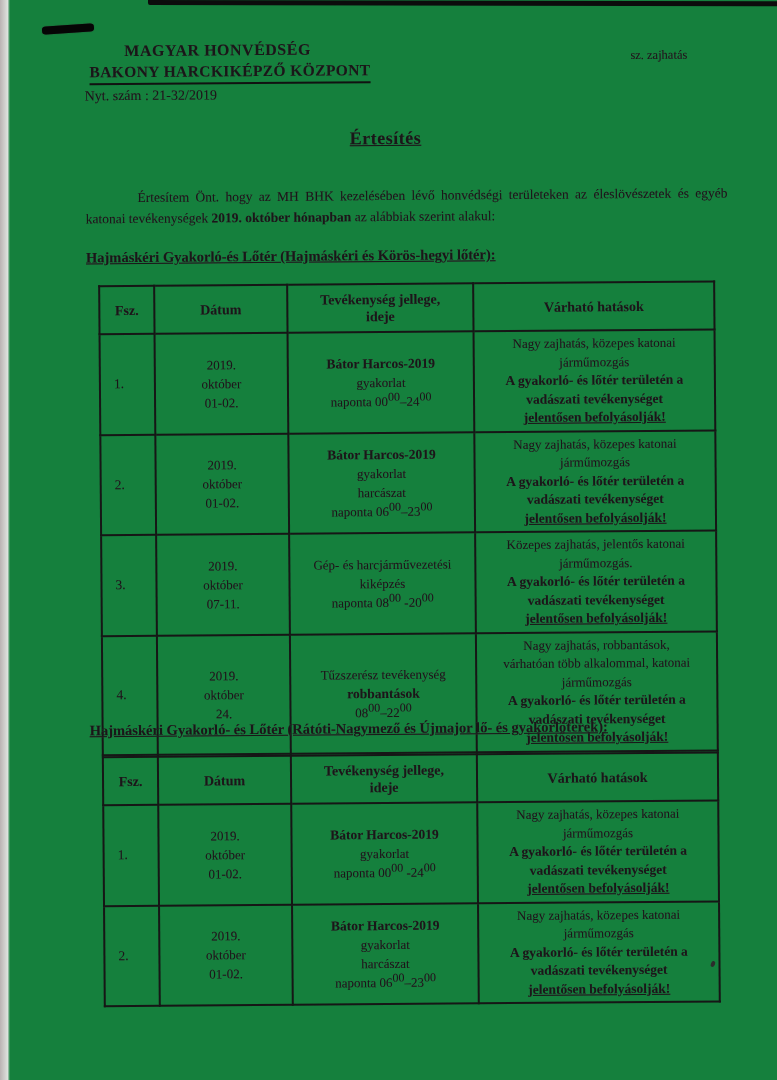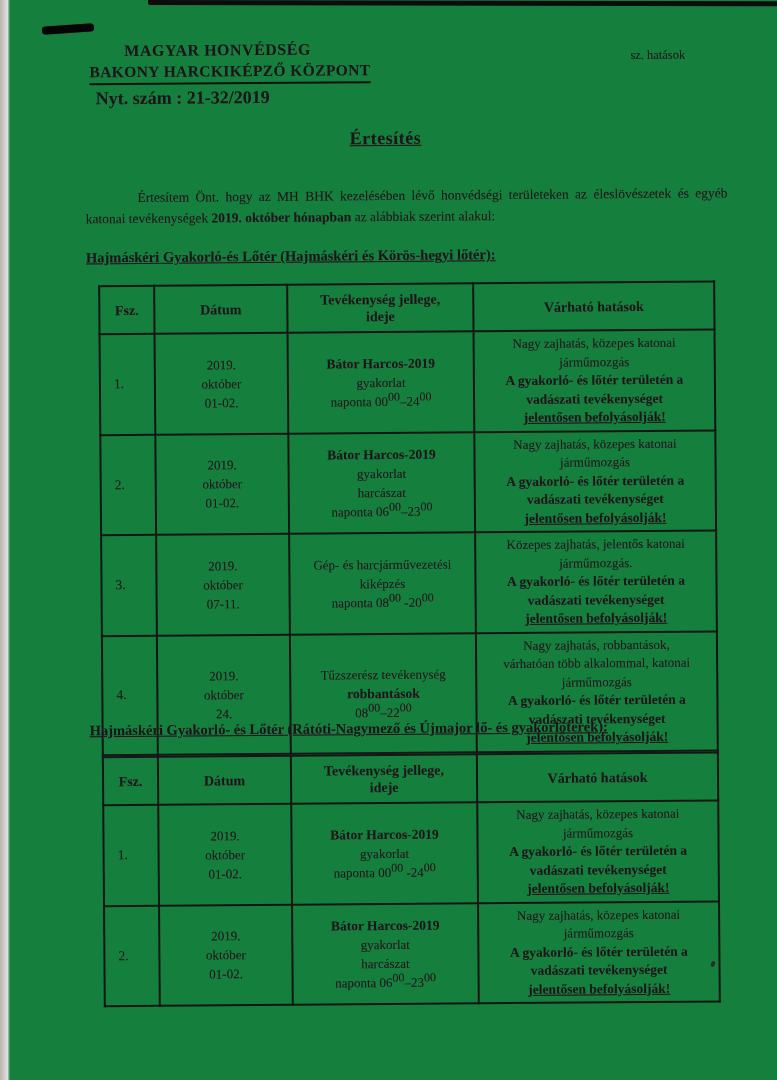--- a/index.html
+++ b/index.html
@@ -36,21 +36,21 @@
   }
   
   .content{
     position:absolute;left:0;top:0;width:777px;height:1080px;
     transform:rotate(-.45deg);transform-origin:390px 520px;
     text-shadow:0 0 .5px rgba(70,70,70,.75);
   }
   .org1{position:absolute;left:128px;top:40px;font-size:16px;font-weight:bold;letter-spacing:.5px;}
   .org2{position:absolute;left:93px;top:61px;font-size:15.5px;font-weight:bold;letter-spacing:.4px;
         border-bottom:2px solid #111;padding-bottom:2px;}
-  .nyt{position:absolute;left:99px;top:86px;font-size:18px;font-weight:bold;}
+  .nyt{position:absolute;left:88px;top:86px;font-size:14px;}
   .copy{position:absolute;left:634px;top:50px;font-size:12.5px;}
   .doc-title{
     position:absolute;left:0;top:128px;width:777px;text-align:center;
     font-size:18px;font-weight:bold;text-decoration:underline;letter-spacing:.5px;
   }
   .intro{
     position:absolute;left:88px;top:185px;width:642px;
     font-size:13.5px;line-height:21px;text-align:justify;text-indent:52px;margin:0;
   }
   .section-heading{
@@ -96,21 +96,21 @@
   <div class="scan-edge-left"></div>
   <div class="scan-edge-top"></div>
   <div class="corner-dash"></div>
   <div class="artifact-dot"></div>
 
   <div class="content">
 
     <div class="org1">MAGYAR HONVÉDSÉG</div>
     <div class="org2">BAKONY HARCKIKÉPZŐ KÖZPONT</div>
     <div class="nyt">Nyt. szám : 21-32/2019</div>
-    <div class="copy">sz. hatások</div>
+    <div class="copy">sz. zajhatás</div>
 
     <div class="doc-title">Értesítés</div>
 
     <p class="intro"><span>Értesítem Önt. hogy az MH BHK kezelésében lévő honvédségi területeken az éleslövészetek és egyéb katonai tevékenységek </span><b>2019. október hónapban</b><span> az alábbiak szerint alakul:</span></p>
 
     <div class="section-heading heading-0">Hajmáskéri Gyakorló-és Lőtér (Hajmáskéri és Körös-hegyi lőtér):</div>
     <table class="doc-table table-0">
       <colgroup>
           <col style="width:55px">
           <col style="width:133px">

